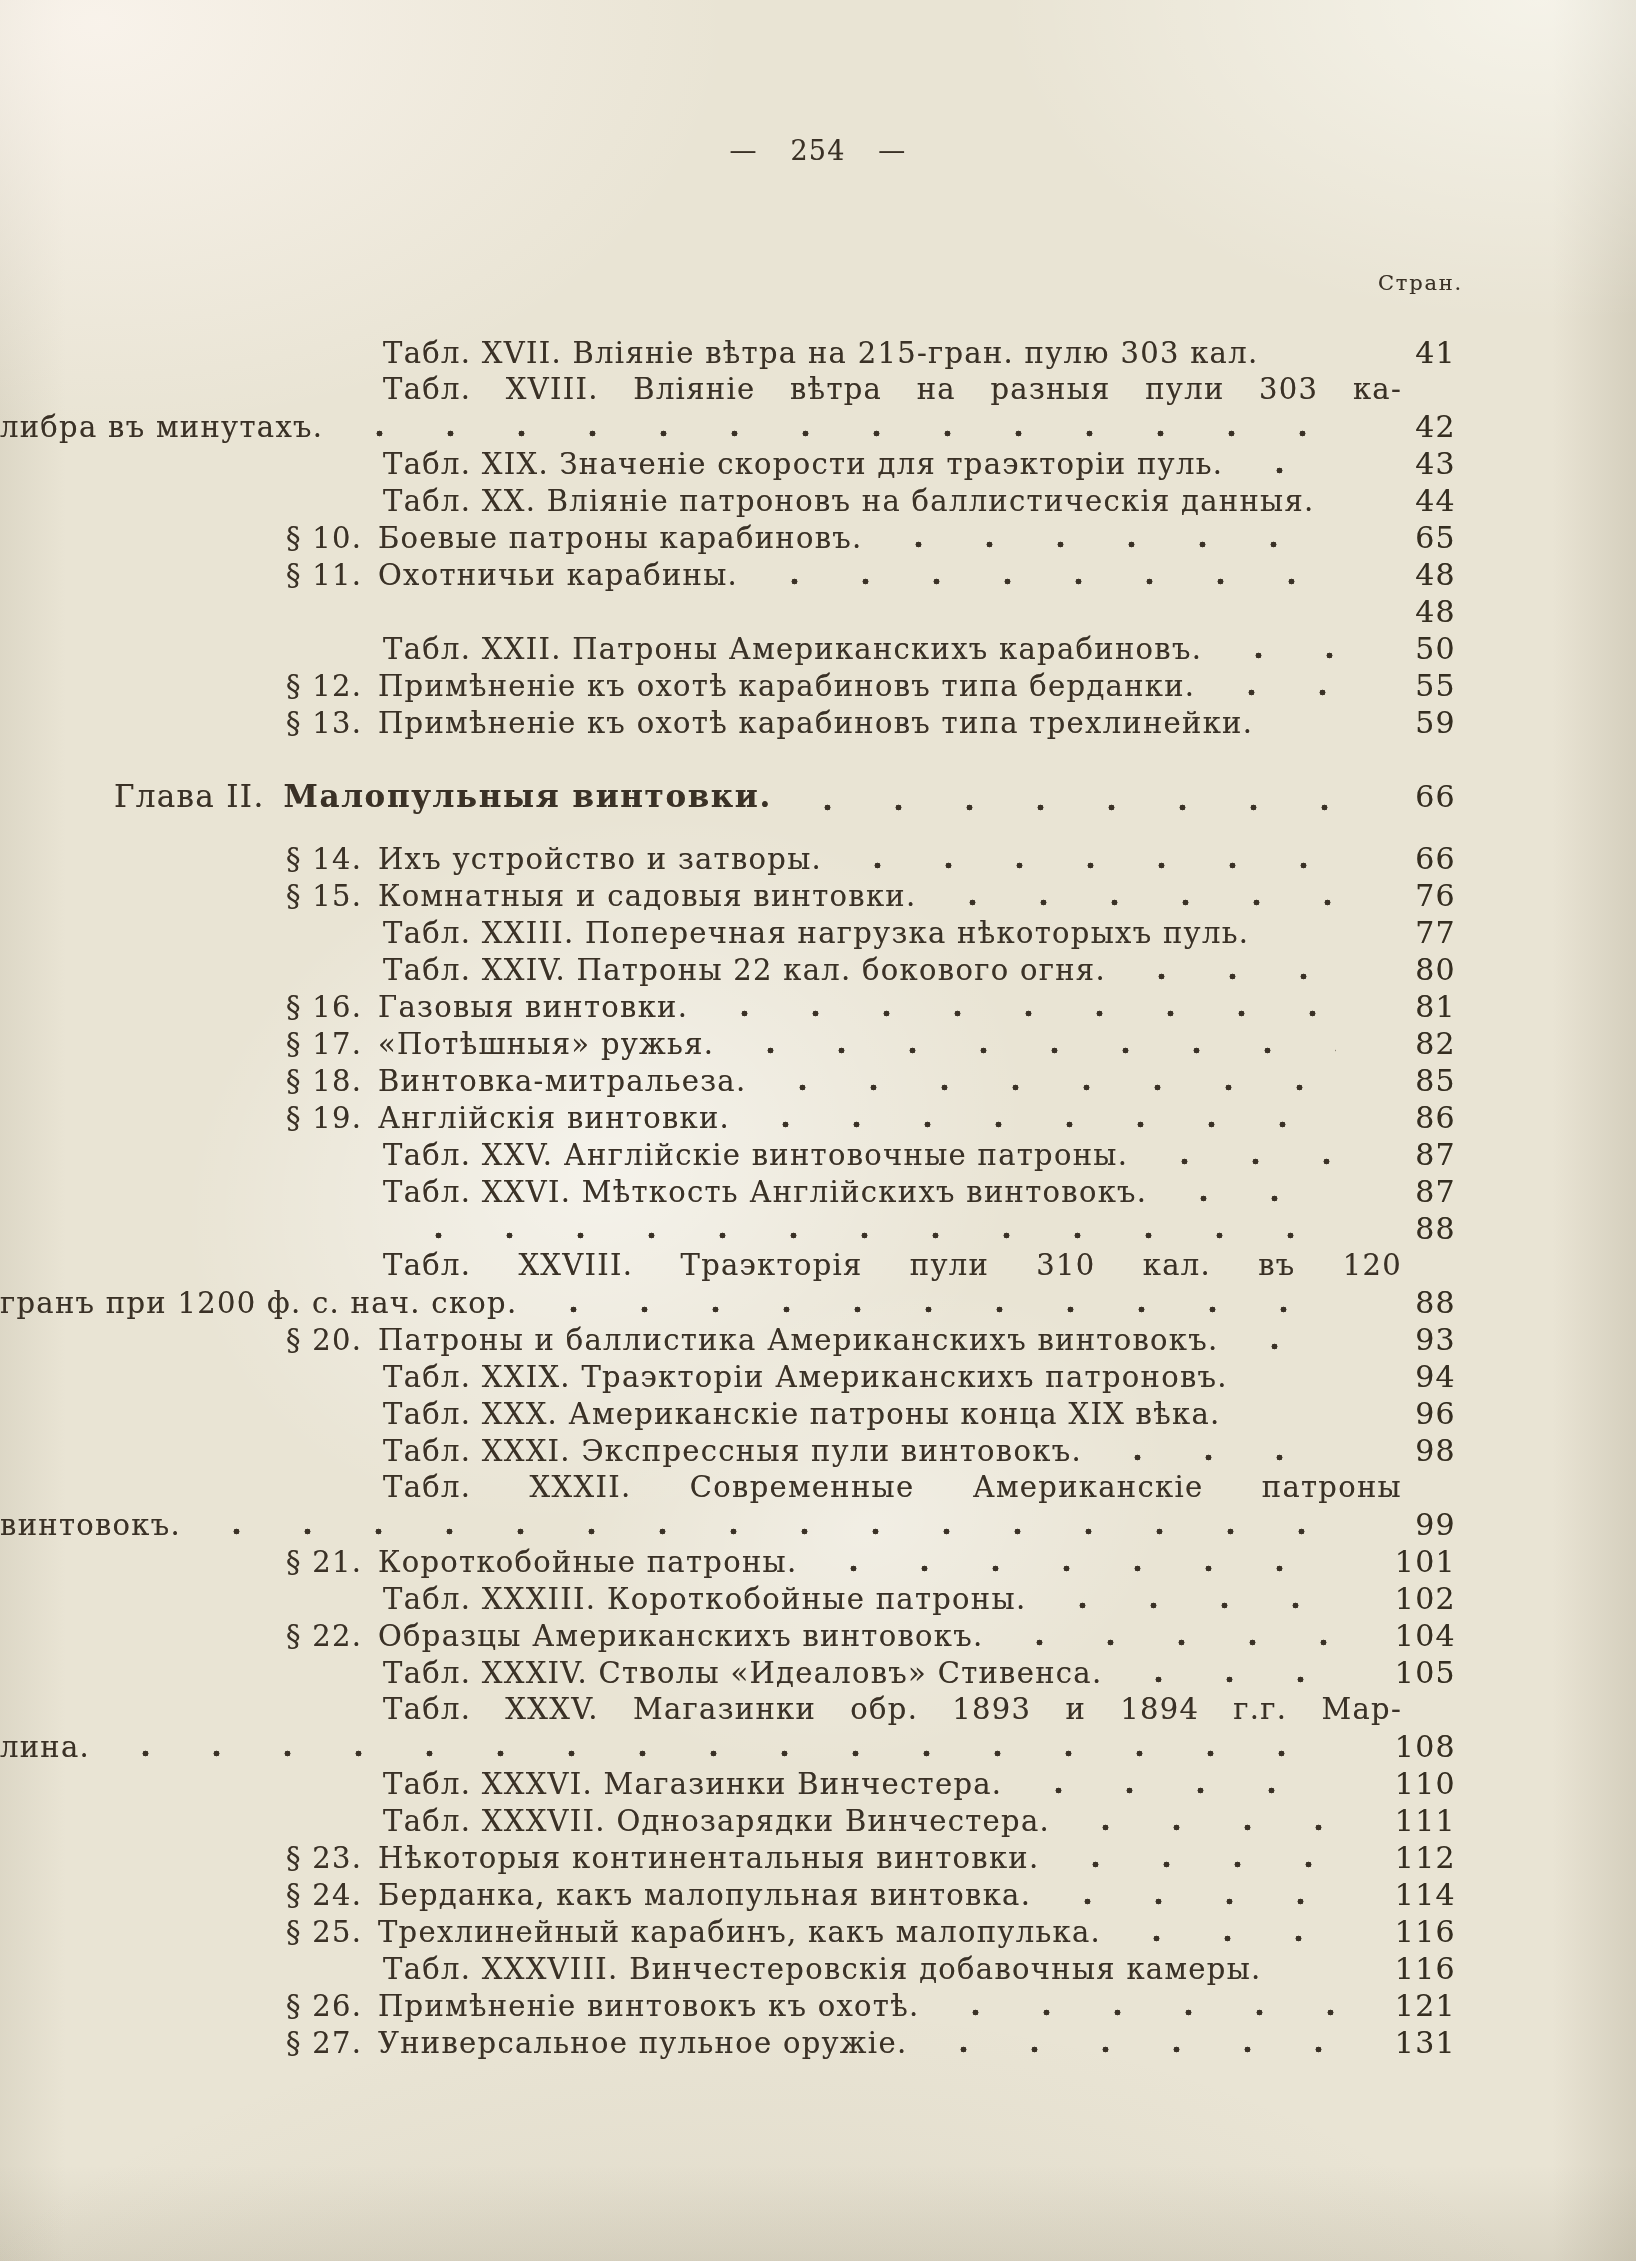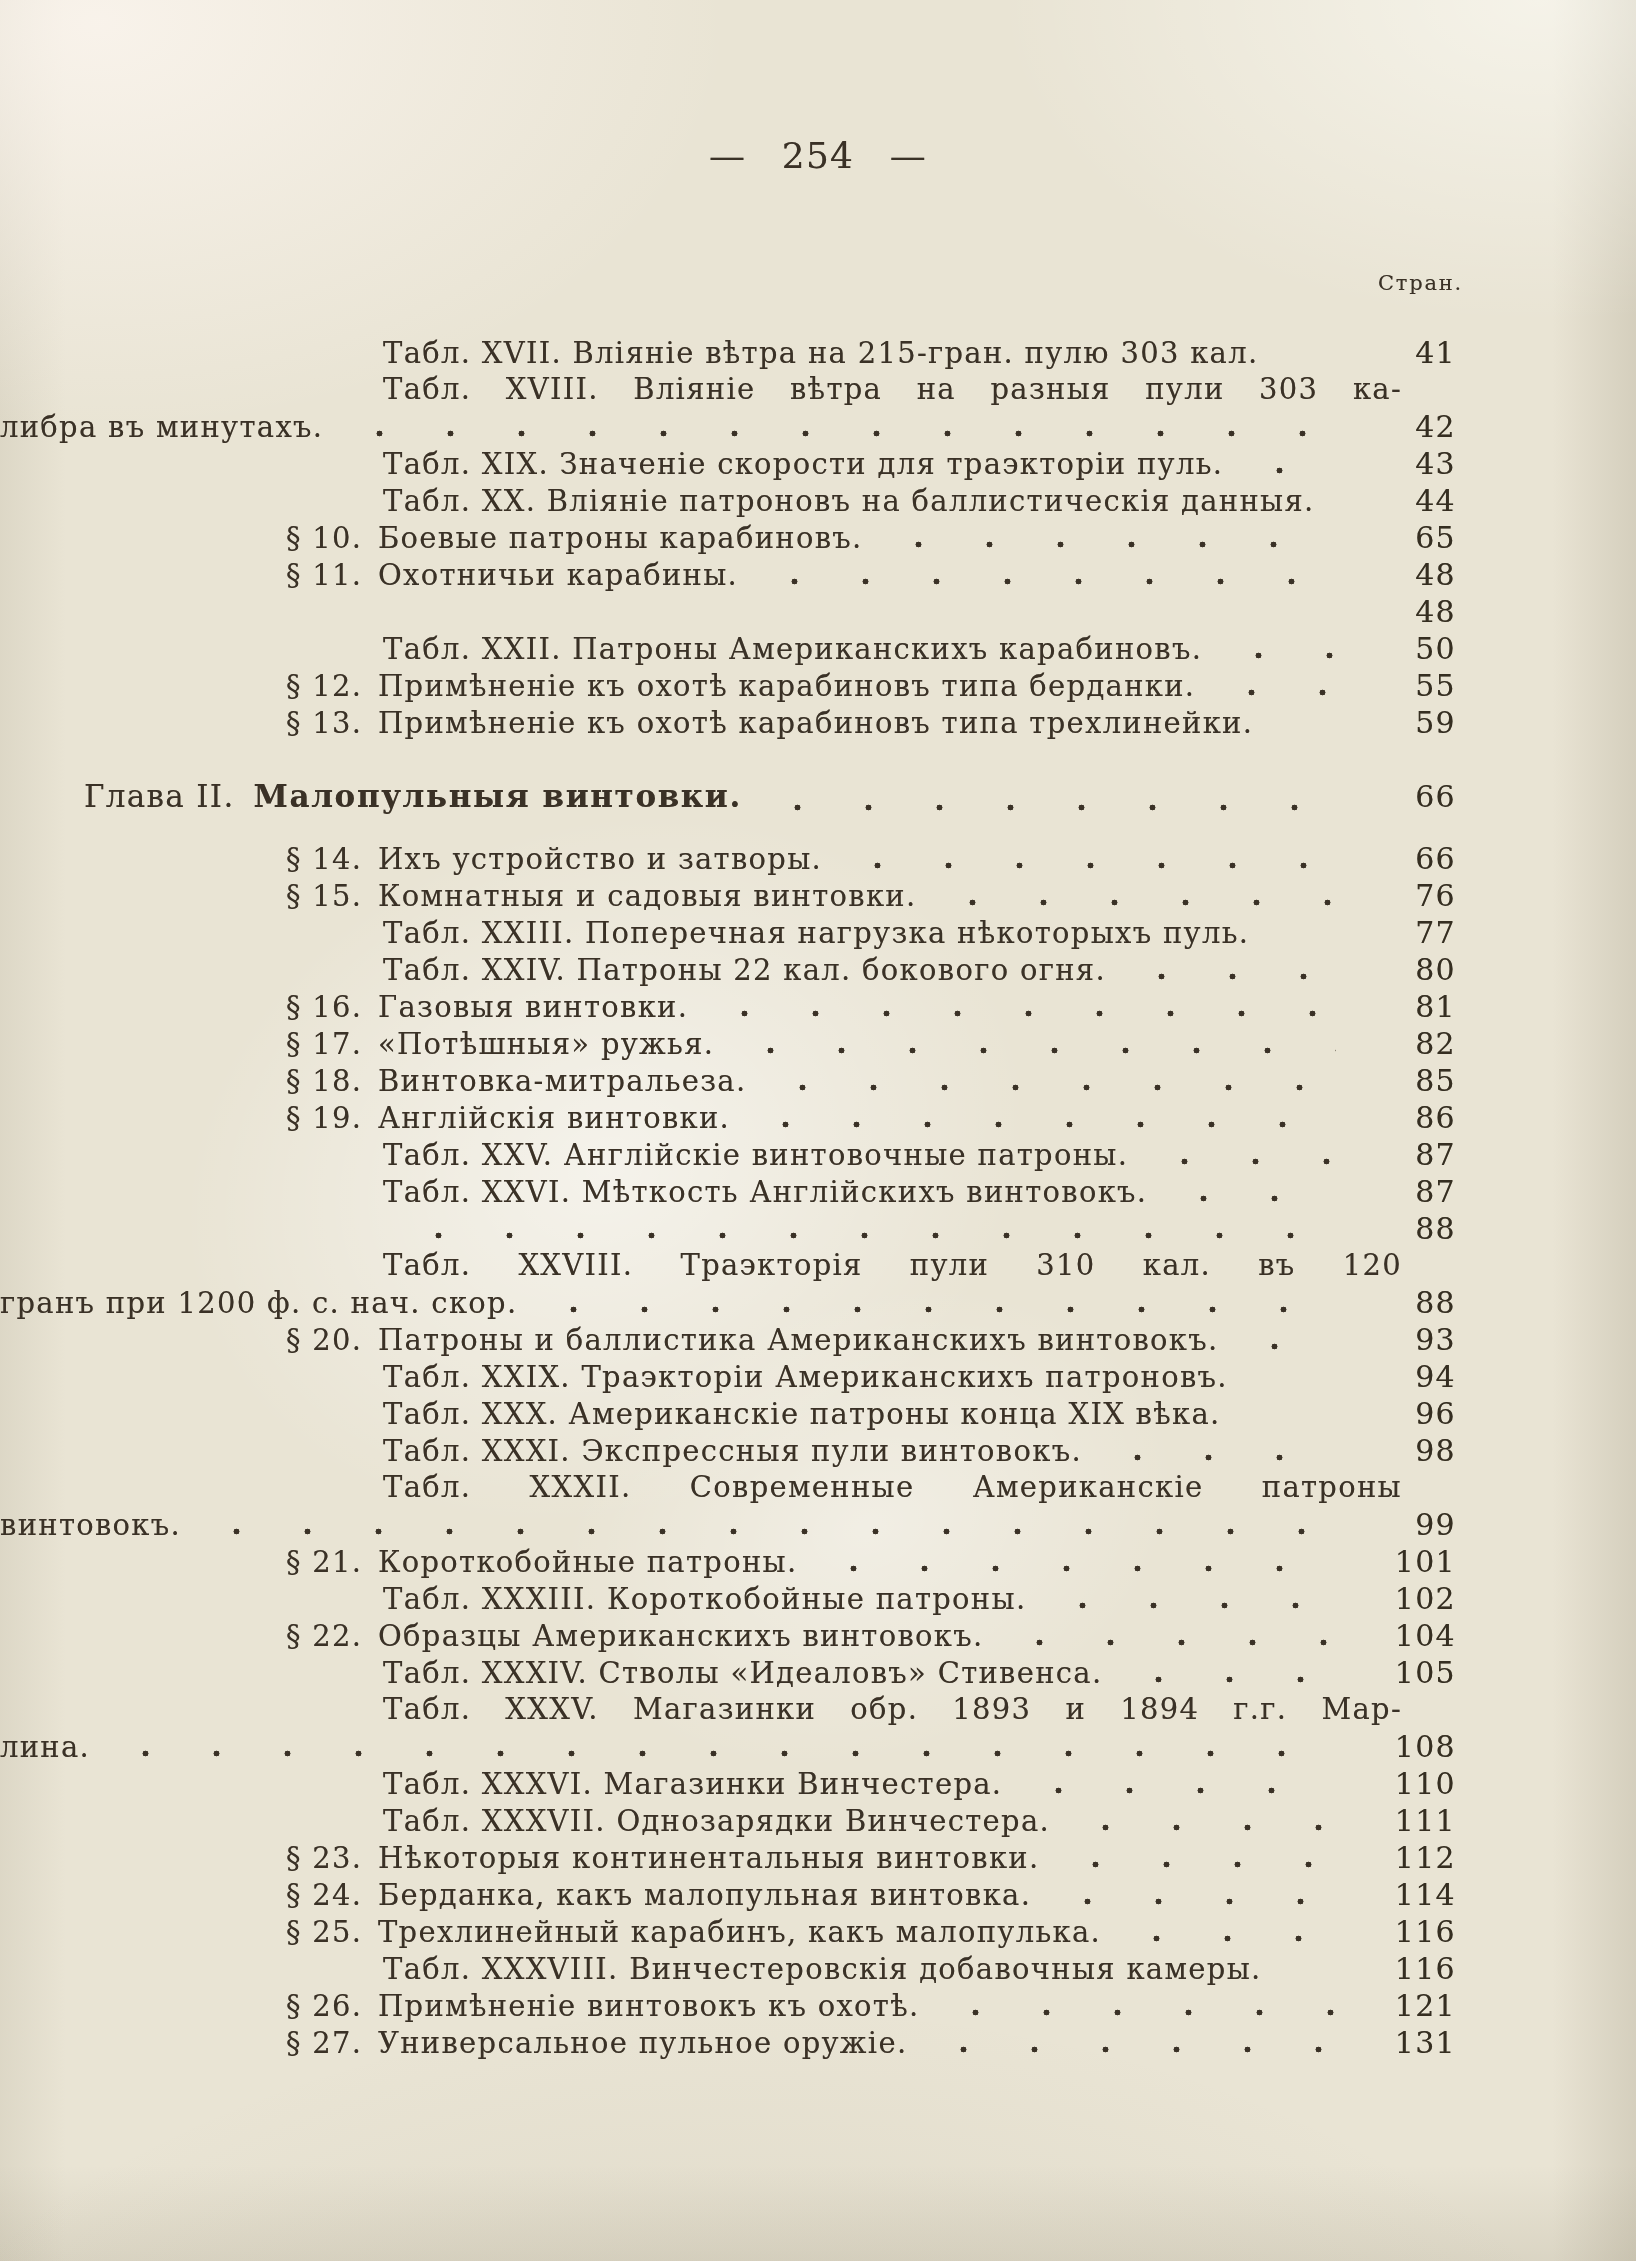--- a/index.html
+++ b/index.html
@@ -18,36 +18,36 @@
   }
   .watermark-a, .watermark-b{
     position:absolute;pointer-events:none;
     background:radial-gradient(ellipse at center, rgba(255,255,255,.55), rgba(255,255,255,0) 68%);
     transform:rotate(-20deg);
   }
   .watermark-a{left:156px;top:809px;width:899px;height:719px;}
   .watermark-b{left:539px;top:1288px;width:659px;height:479px;opacity:.7;}
   .page-num-header{
     position:absolute;top:135px;left:0;width:100%;text-align:center;
-    font-size:36px;word-spacing:23px;letter-spacing:1.2px;
+    font-size:27px;word-spacing:23px;letter-spacing:1.2px;
     text-shadow:0 0 0.6px rgba(58,49,38,.45);
   }
   .stran{
     position:absolute;top:271px;right:173px;
     font-size:21px;letter-spacing:1.8px;
     text-shadow:0 0 0.6px rgba(58,49,38,.4);
   }
   .toc{position:absolute;top:335px;left:0;right:0;padding-right:180px;}
   .row{
     display:flex;align-items:baseline;height:37px;
     font-size:29px;letter-spacing:1.3px;
     text-shadow:0 0 0.6px rgba(58,49,38,.42);
     white-space:nowrap;
   }
-  .row.chapter{padding-left:84px;height:42px;font-size:31px;margin-top:36px;}
+  .row.chapter{padding-left:114px;height:42px;font-size:31px;margin-top:36px;}
   .row.section{padding-left:286px;}
   .row.tabl{padding-left:383px;}
   .row.cont{}
   .gap-large{margin-top:48px;}
   .gap-medium{margin-top:21px;}
   .marker{flex:0 0 auto;margin-right:15.6px;}
   .chapter .marker{margin-right:19px;}
   .label{flex:0 1 auto;min-width:0;}
   .label.bold{font-weight:bold;letter-spacing:1.6px;}
   .row.justify{white-space:normal;}

